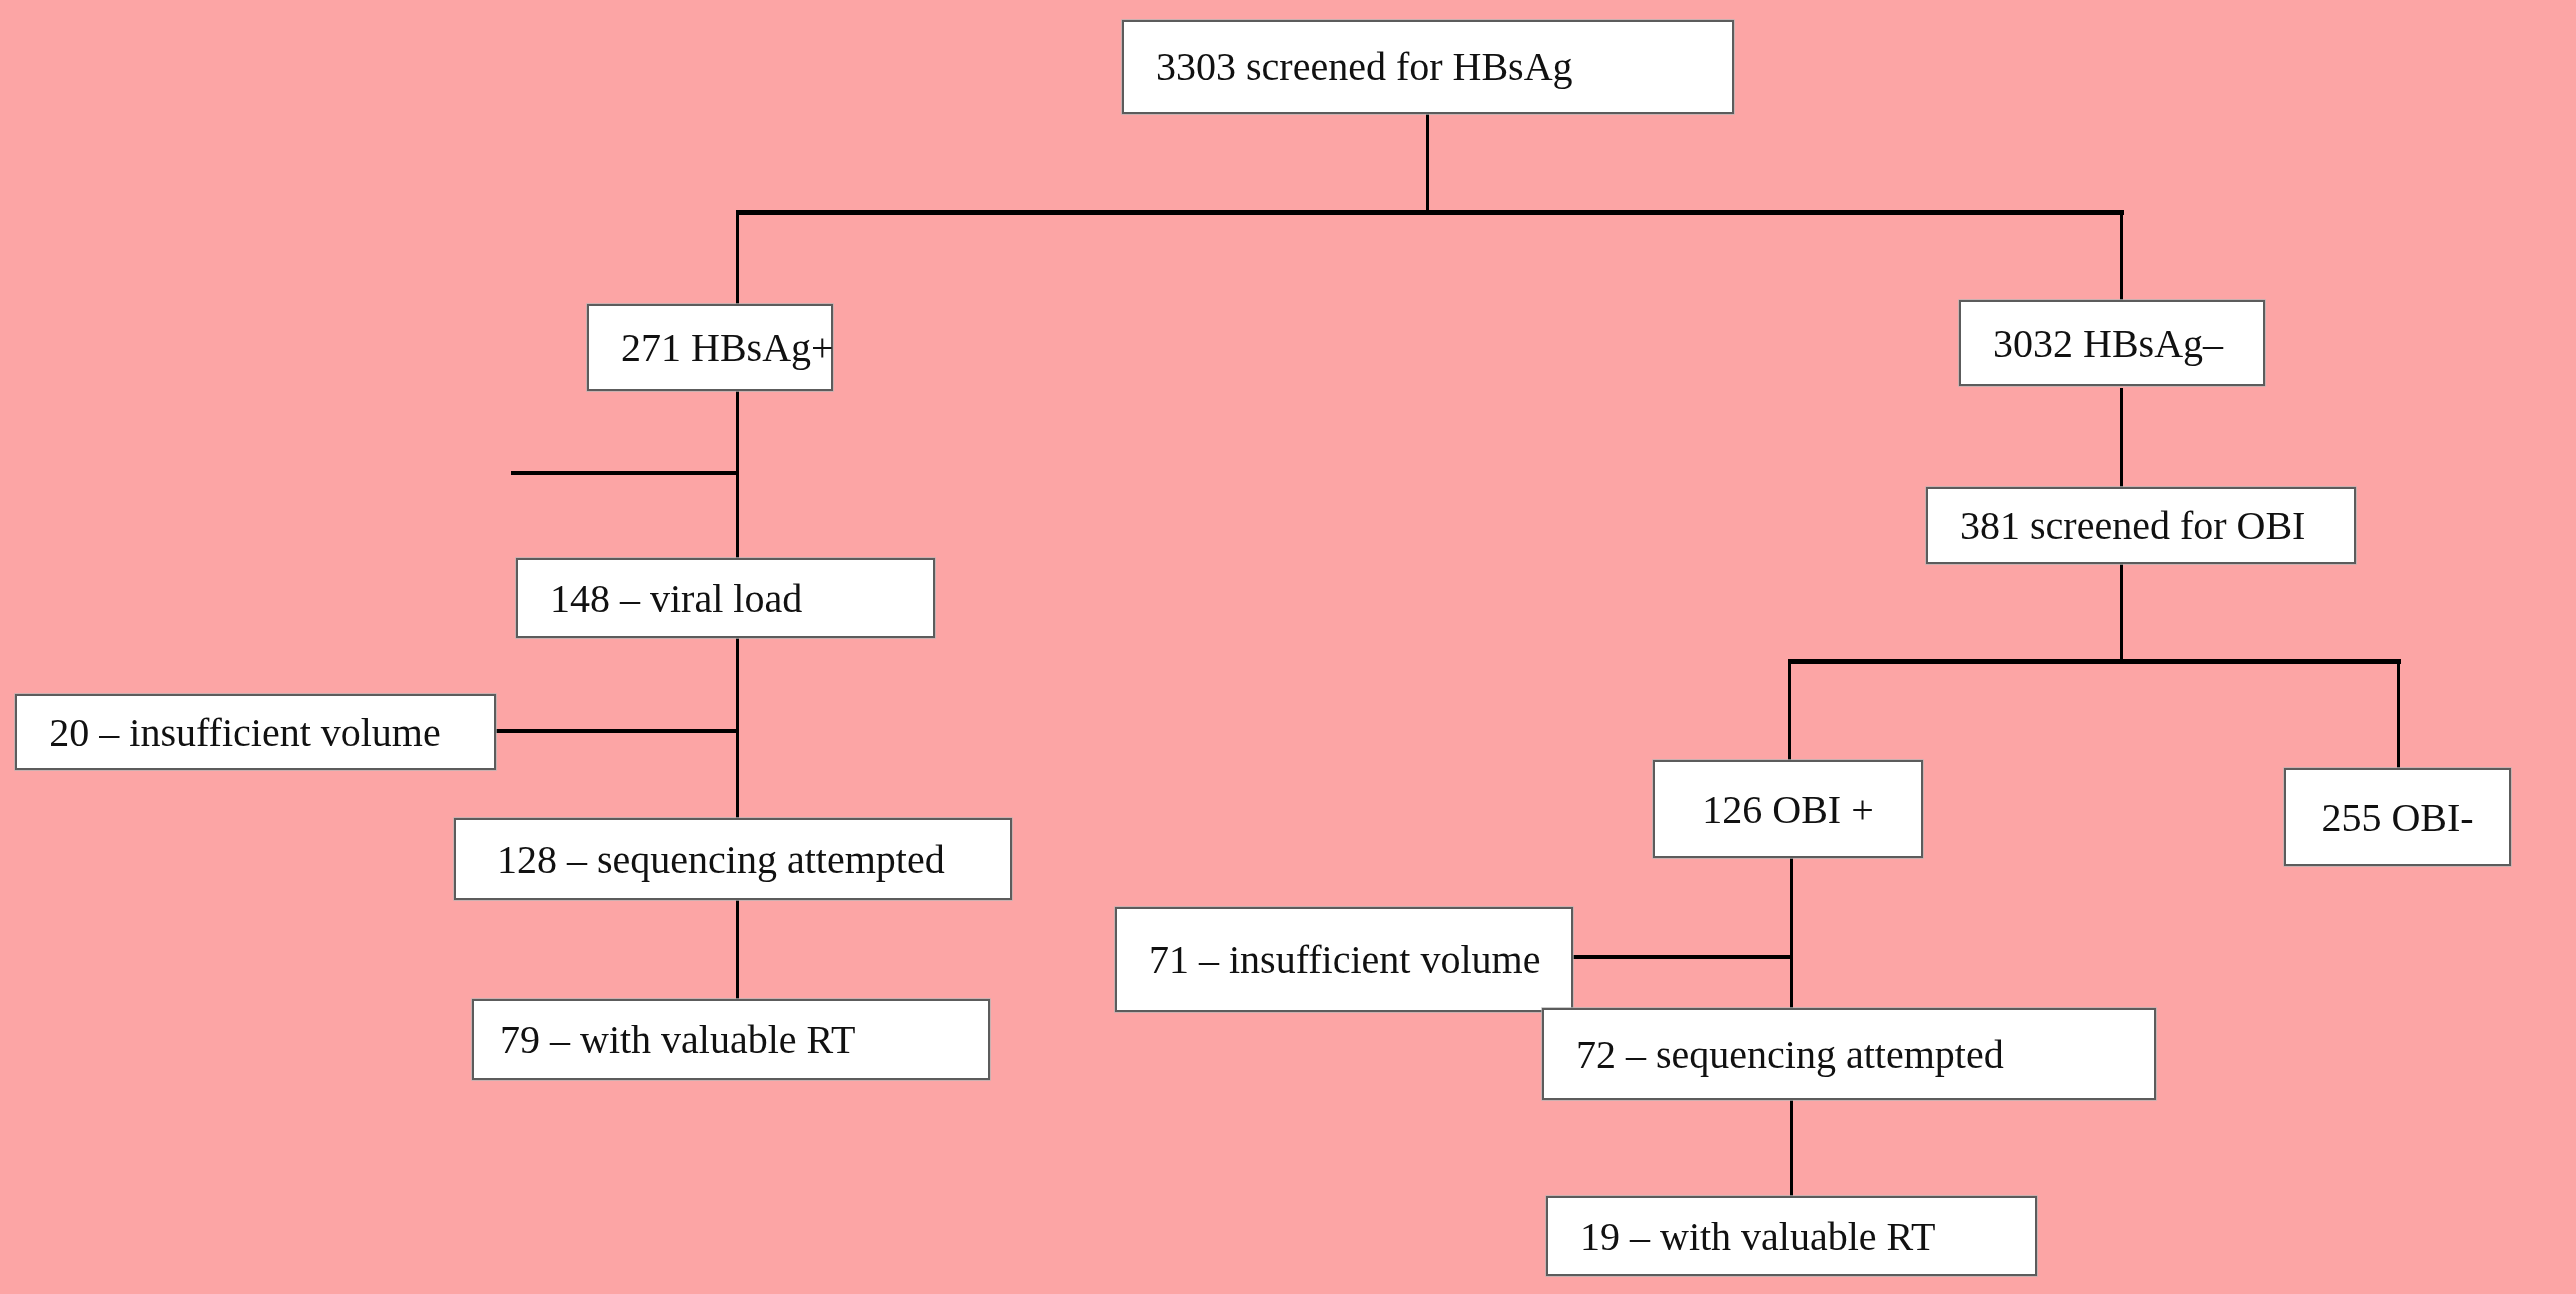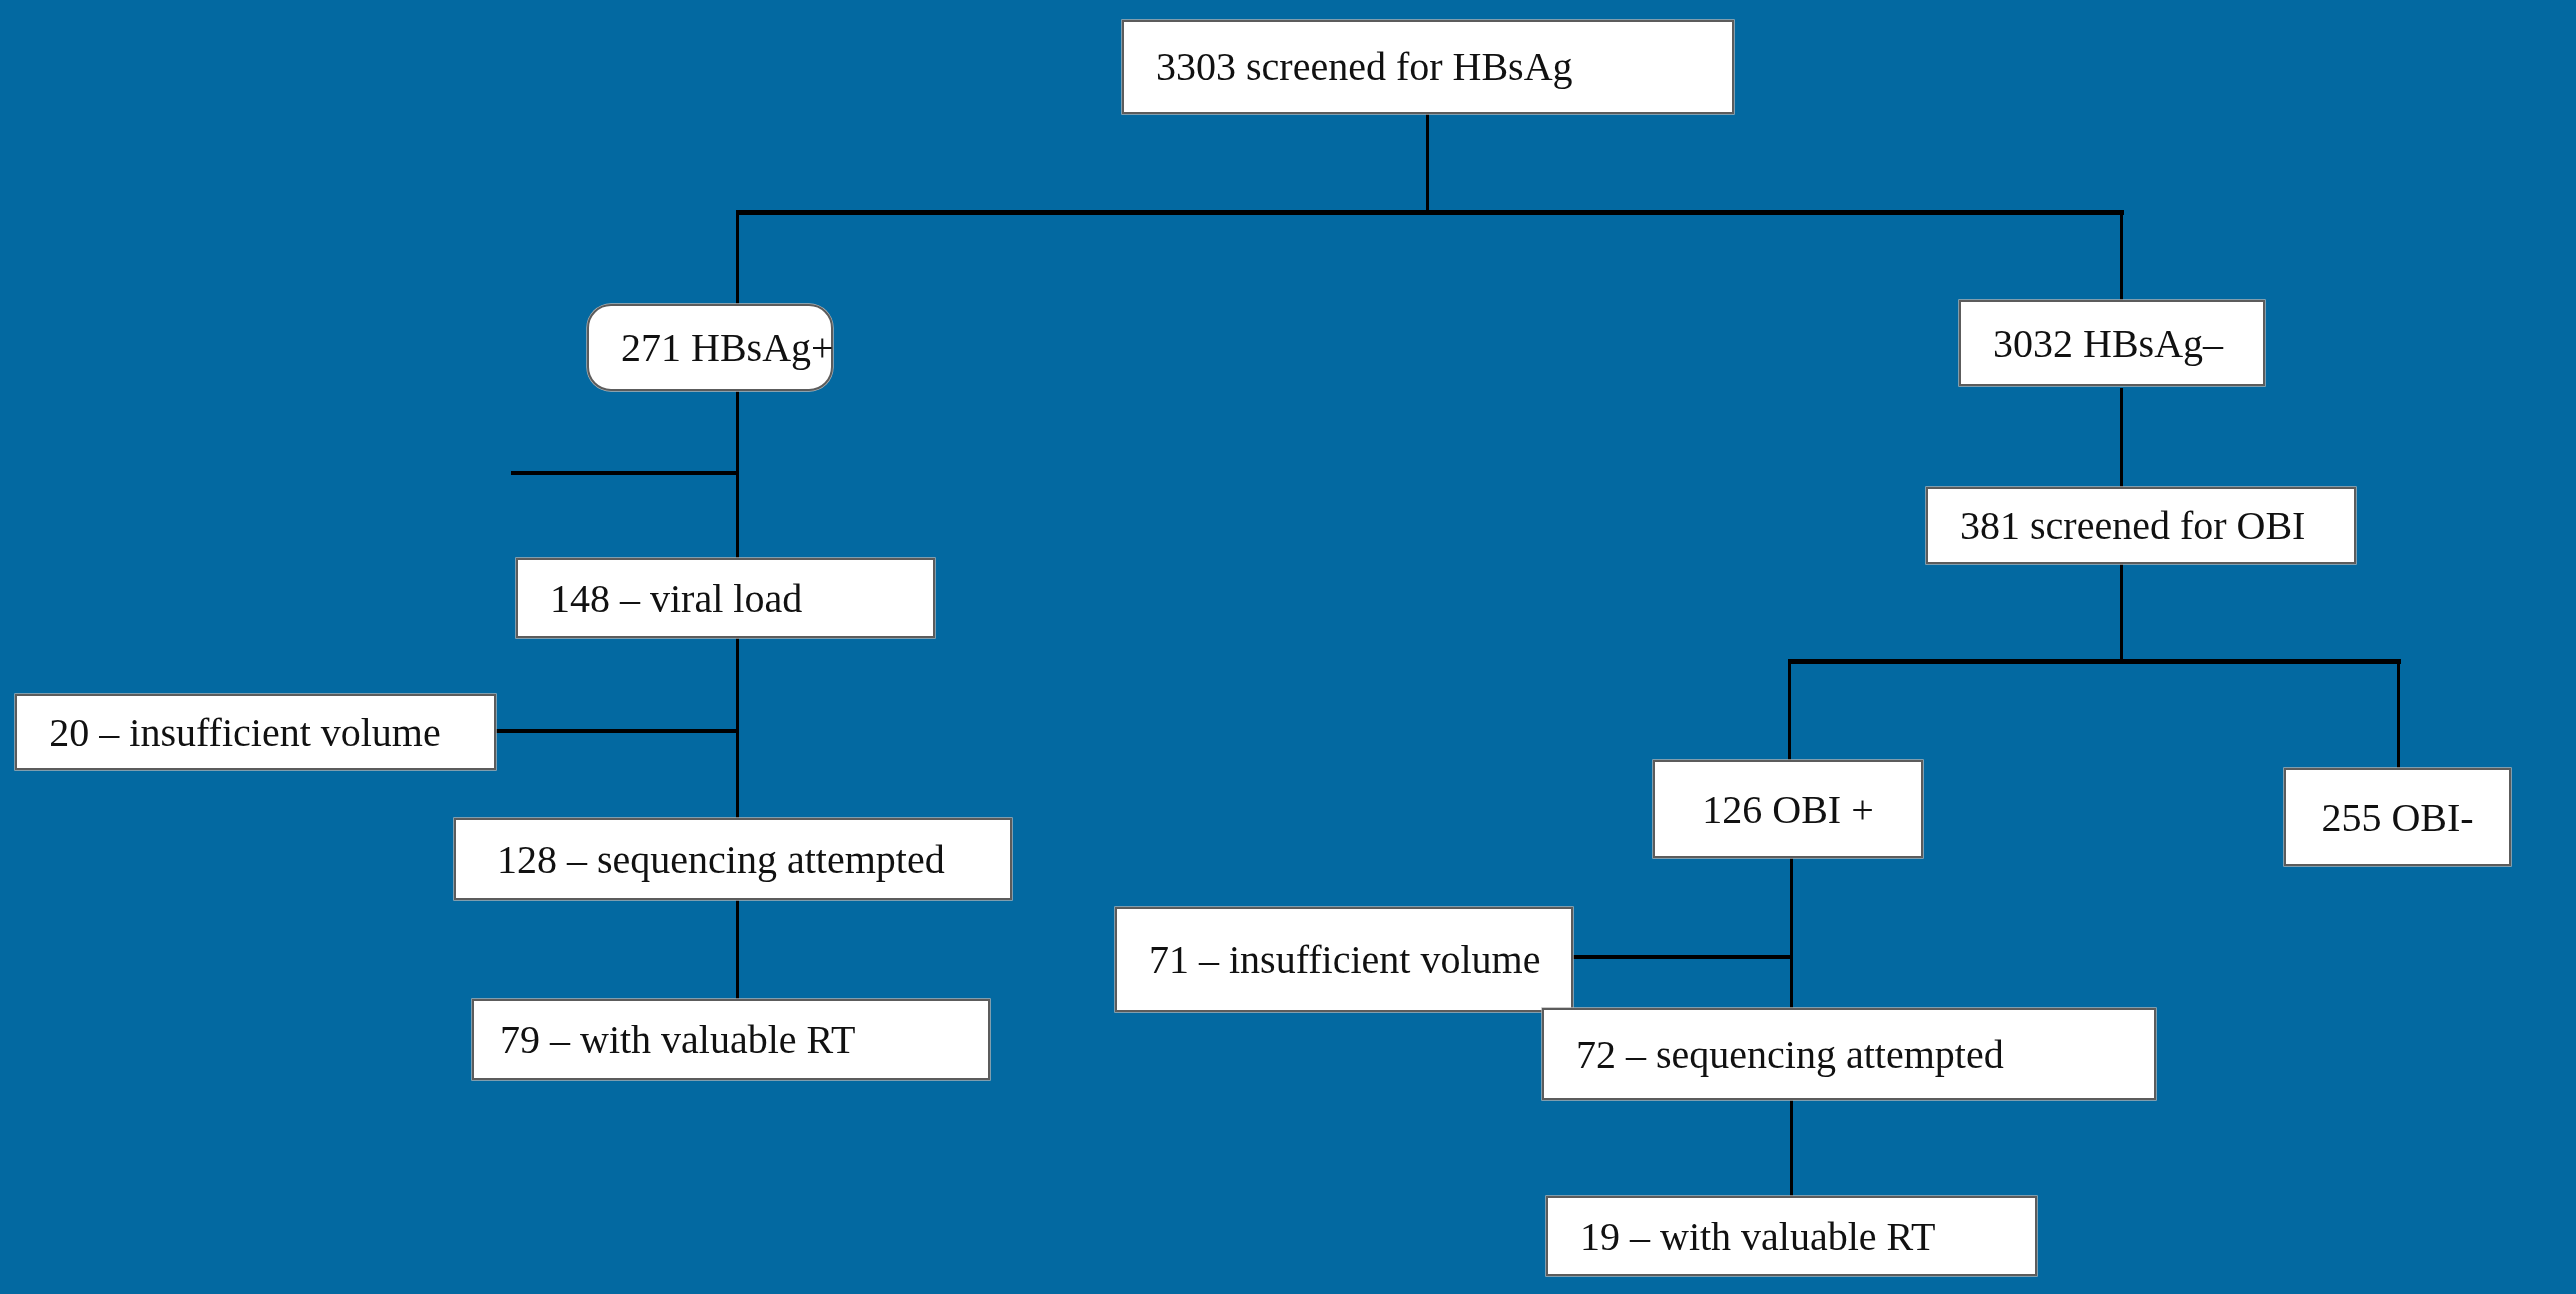--- a/index.html
+++ b/index.html
@@ -1,20 +1,20 @@
 <!DOCTYPE html>
 <html style="font-size:11px"><head>
 <meta charset="utf-8">
 <style>
   html, body { margin: 0; padding: 0; background: #ffffff; }
   .canvas {
     position: relative;
     width: 2576px;
     height: 1294px;
-    background: #0369a1;
+    background: #fca5a5;
     font-family: "Liberation Serif", "DejaVu Serif", serif;
     font-size: 40px;
     color: #111111;
     overflow: hidden;
   }
   .node {
     position: absolute;
     background: #ffffff;
     border: 2.1px solid #5c5c5c;
     box-shadow: 0 0 0 0.7px #b5b5b5;
@@ -24,21 +24,21 @@
     padding: 0 12.6px 0 32px;
     white-space: nowrap;
   }
   .node.center { justify-content: center; padding: 0 7px; }
   .vline { position: absolute; width: 2.8px; background: #000; }
   .hline { position: absolute; height: 4.2px; background: #000; }
   .hline.trunk { height: 4.9px; }
 
   
   .b-top   { left: 1122px; top: 19.5px;   width: 612px; height: 94px; }
-  .b-hbpos { left: 587px;  top: 304px;  width: 246px; height: 87px; border-radius: 24px; }
+  .b-hbpos { left: 587px;  top: 304px;  width: 246px; height: 87px; }
   .b-hbneg { left: 1959px; top: 300px;  width: 306px; height: 86px; }
   .b-iv123 { left: 16px;   top: 435px;  width: 497px; height: 75px; }
   .b-vl148 { left: 516px;  top: 558px;  width: 419px; height: 80px; }
   .b-obi   { left: 1926px; top: 487px;  width: 430px; height: 77px; }
   .b-iv20  { left: 15.3px;   top: 694px;  width: 481px; height: 76px; }
   .b-obip  { left: 1653px; top: 760px; width: 270px; height: 98px; }
   .b-obin  { left: 2284px; top: 768px; width: 227px; height: 98px; }
   .b-sq128 { left: 454px;  top: 818px; width: 558px; height: 82px; padding-left: 41px; }
   .b-iv54  { left: 1115px; top: 907px; width: 458px; height: 105px; }
   .b-sq72  { left: 1542px; top: 1008px; width: 614px; height: 92px; }

